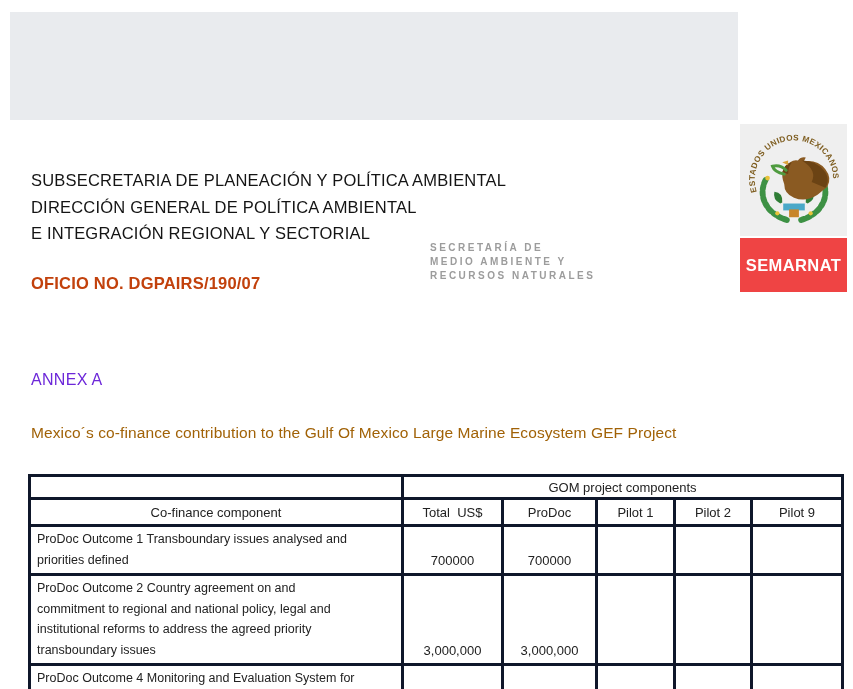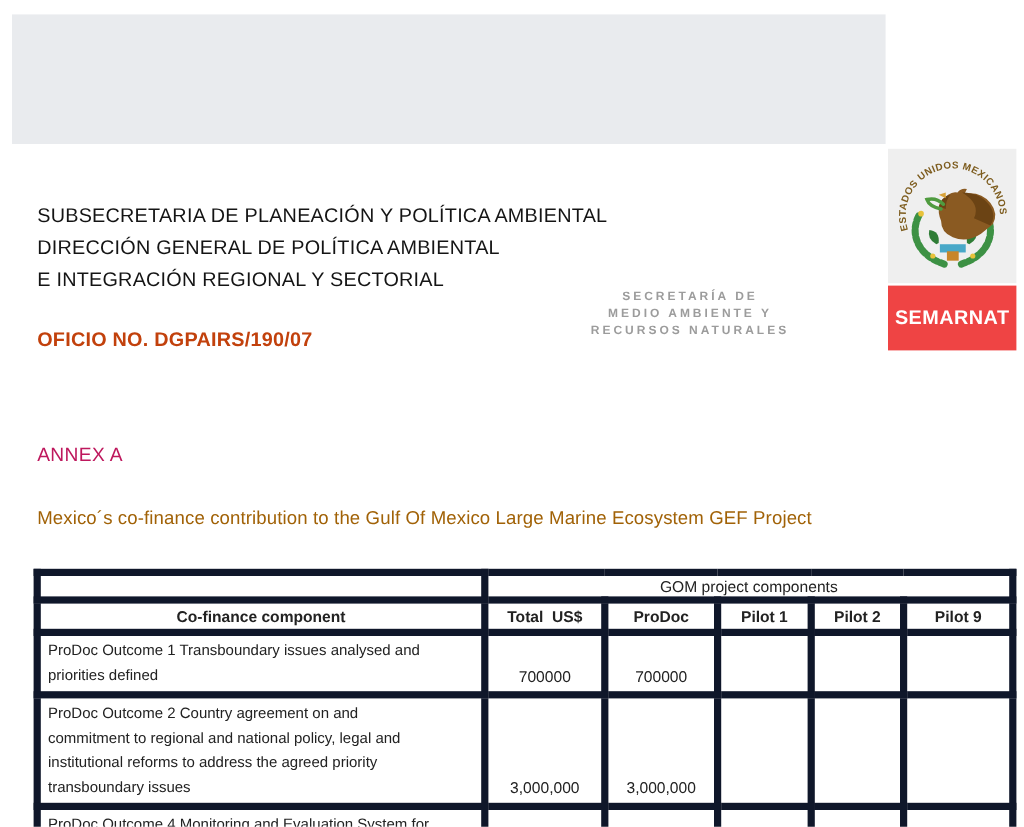--- a/index.html
+++ b/index.html
@@ -25,54 +25,54 @@
     font-size: 16.5px; font-weight: 700; letter-spacing: 0.2px; color: #c2410c;
   }
 
   
   .crest-box {
     position: absolute; left: 740px; top: 124px; width: 107px; height: 112px;
     background: #efefef; display: flex; align-items: center; justify-content: center;
   }
   .secretaria {
     position: absolute; left: 430px; top: 241px; width: 290px;
-    text-align: center; color: #9c9c9c; font-weight: bold;
+    text-align: left; color: #9c9c9c; font-weight: bold;
     font-size: 10px; letter-spacing: 2.5px; line-height: 14px;
   }
   .semarnat-badge {
     position: absolute; left: 740px; top: 238px; width: 107px; height: 54px;
     display: flex; align-items: center; justify-content: center;
   }
   .semarnat-badge span {
     color: #ffffff; font-weight: 800; font-size: 16.5px; letter-spacing: 0.4px;
   }
 
   
   .annex-heading {
     position: absolute; left: 31px; top: 371px;
-    font-size: 16px; font-weight: 500; letter-spacing: 0.3px; color: #be185d;
+    font-size: 16px; font-weight: 500; letter-spacing: 0.3px; color: #6d28d9;
   }
   .doc-title {
     position: absolute; left: 31px; top: 424px;
     font-size: 15.5px; font-weight: 500; letter-spacing: 0.1px; color: #a16207;
     width: 800px;
   }
 
   
   table.cofinance {
     position: absolute; left: 28px; top: 474px; width: 813px;
     border-collapse: collapse; table-layout: fixed;
     font-size: 12.5px; color: #222;
   }
   table.cofinance td, table.cofinance th {
-    border: 6px solid #0f172a;
+    border: 3px solid #0f172a;
   }
   tr.group-row td { height: 23px; text-align: center; font-size: 13px; font-weight: 500; }
   tr.header-row th {
-    height: 27px; text-align: center; font-weight: 700; font-size: 13px;
+    height: 27px; text-align: center; font-weight: 400; font-size: 13px;
     white-space: pre-wrap;
   }
   td.component {
     vertical-align: top; text-align: left;
     padding: 2px 6px 3px 6px; line-height: 20.5px;
     white-space: pre-line;
   }
   td.amount {
     vertical-align: bottom; text-align: center;
     padding-bottom: 5px; font-size: 13px;

